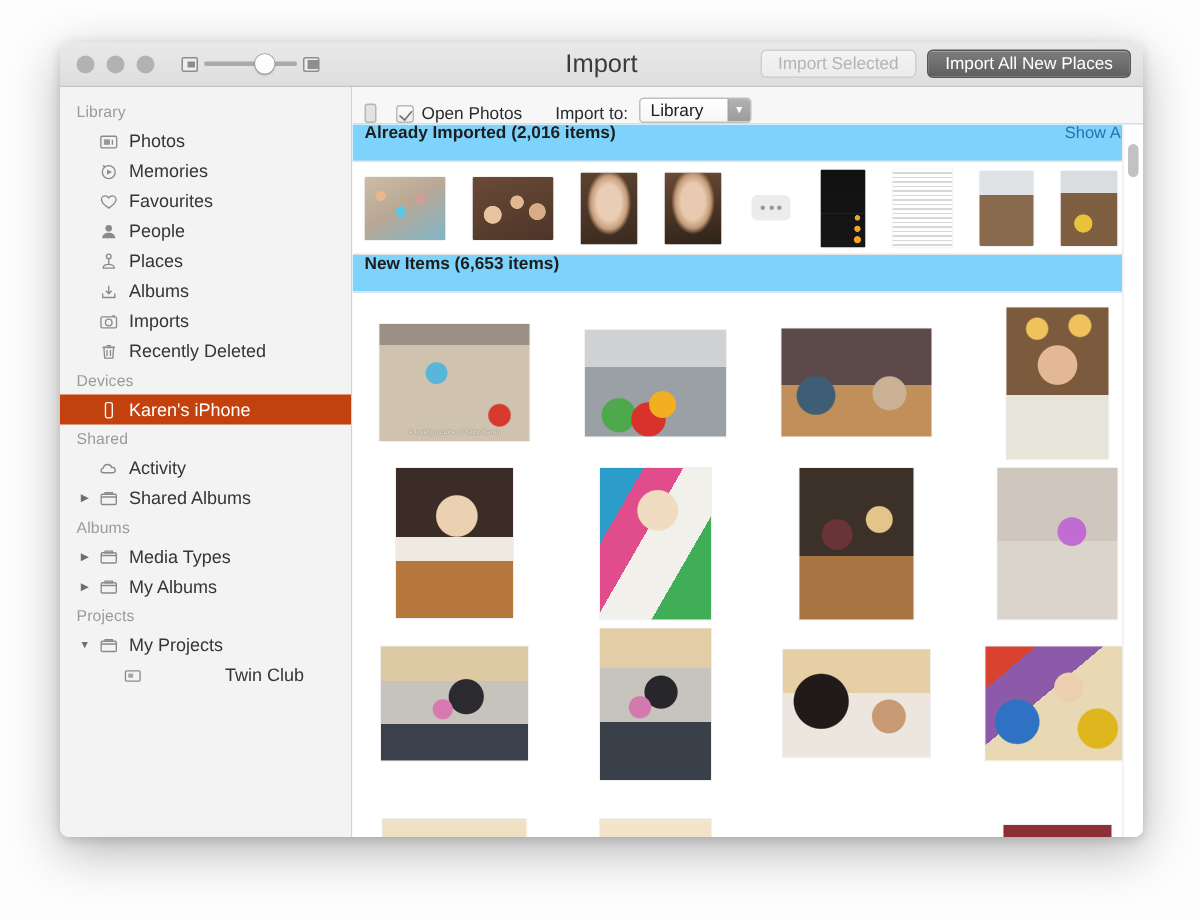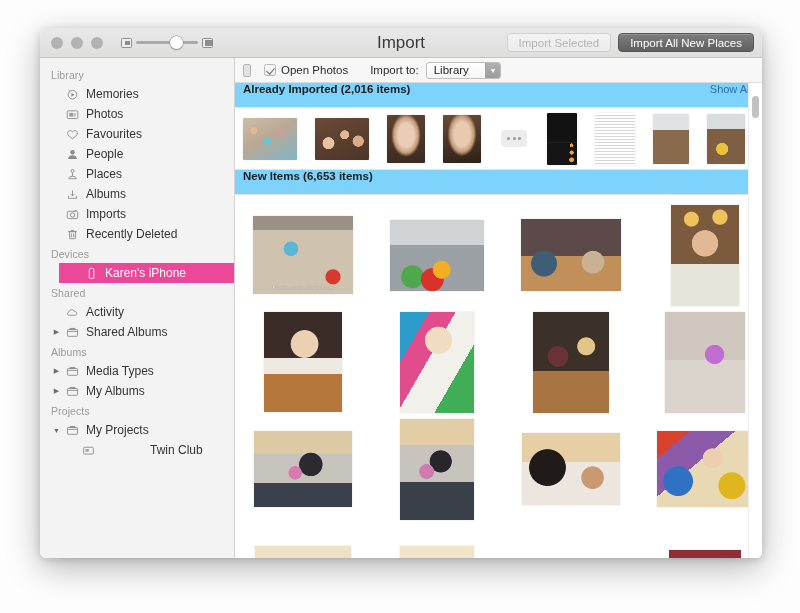--- a/index.html
+++ b/index.html
@@ -129,23 +129,22 @@
   }
   .sb-item {
     height: 20px;
     display: flex; align-items: center;
     padding-left: 11px;
     color: #353535;
     font-size: 12px;
     position: relative;
   }
   .sb-item.selected {
-    background: #ec4899;
+    background: #c2410c;
     color: #ffffff;
-    margin-left: 19px;
   }
   .sb-item .disc {
     width: 11px;
     flex: 0 0 11px;
     margin-right: 2px;
     display: flex; align-items: center; justify-content: center;
     font-size: 7px;
     color: #6e6e6e;
   }
   .sb-item .ico {
@@ -163,21 +162,21 @@
     flex: 1 1 auto;
     min-width: 0;
     background: #ffffff;
     display: flex;
     flex-direction: column;
   }
   #import-bar {
     height: 25px; flex: 0 0 25px;
     background: #f7f7f7;
     border-bottom: 1px solid #dcdcdc;
-    display: flex; align-items: center;
+    display: flex; align-items: flex-end;
     padding-left: 8px;
     font-size: 11.5px;
     color: #2b2b2b;
   }
   #device-ico {
     width: 8px; height: 13px;
     border: 1px solid #b6b6b6;
     border-radius: 2px;
     background: #e2e2e2;
     margin-right: 13px;
@@ -363,37 +362,37 @@
   </div>
 
   <div id="body-split">
 
     <div id="sidebar">
         <div class="sb-group">Library</div>
         <div class="sb-item">
           <span class="disc"></span>
           <span class="ico">
             <svg viewBox="0 0 16 16" style="width:13px;height:13px;display:block;">
+              <rect x="1.5" y="3.5" width="13" height="9.5" rx="1.2" style="stroke:currentColor;fill:none;stroke-width:1.1;"></rect>
+              <rect x="4" y="6" width="5" height="4.5" style="fill:currentColor;opacity:.85"></rect>
+              <path d="M11 6.3v4.2" style="stroke:currentColor;fill:none;stroke-width:1.1;"></path>
+            </svg>
+          </span>
+          <span class="sb-label">Photos</span>
+        </div>
+        <div class="sb-item">
+          <span class="disc"></span>
+          <span class="ico">
+            <svg viewBox="0 0 16 16" style="width:13px;height:13px;display:block;">
               <circle cx="8" cy="8.3" r="5.3" style="stroke:currentColor;fill:none;stroke-width:1.1;"></circle>
               <path d="M6.6 6.2l4 2.1-4 2.1z" style="fill:currentColor"></path>
               <path d="M3.3 3.0l1.6 1.0" style="stroke:currentColor;fill:none;stroke-width:1.1;"></path>
             </svg>
           </span>
           <span class="sb-label">Memories</span>
-        </div>
-        <div class="sb-item">
-          <span class="disc"></span>
-          <span class="ico">
-            <svg viewBox="0 0 16 16" style="width:13px;height:13px;display:block;">
-              <rect x="1.5" y="3.5" width="13" height="9.5" rx="1.2" style="stroke:currentColor;fill:none;stroke-width:1.1;"></rect>
-              <rect x="4" y="6" width="5" height="4.5" style="fill:currentColor;opacity:.85"></rect>
-              <path d="M11 6.3v4.2" style="stroke:currentColor;fill:none;stroke-width:1.1;"></path>
-            </svg>
-          </span>
-          <span class="sb-label">Photos</span>
         </div>
         <div class="sb-item">
           <span class="disc"></span>
           <span class="ico">
             <svg viewBox="0 0 16 16" style="width:13px;height:13px;display:block;">
               <path d="M8 13.2C5.2 11.2 2 9.1 2 6.4 2 4.6 3.4 3.2 5.1 3.2c1.2 0 2.2.7 2.9 1.7.7-1 1.7-1.7 2.9-1.7 1.7 0 3.1 1.4 3.1 3.2 0 2.7-3.2 4.8-6 6.8z" style="stroke:currentColor;fill:none;stroke-width:1.1;"></path>
             </svg>
           </span>
           <span class="sb-label">Favourites</span>
         </div>

